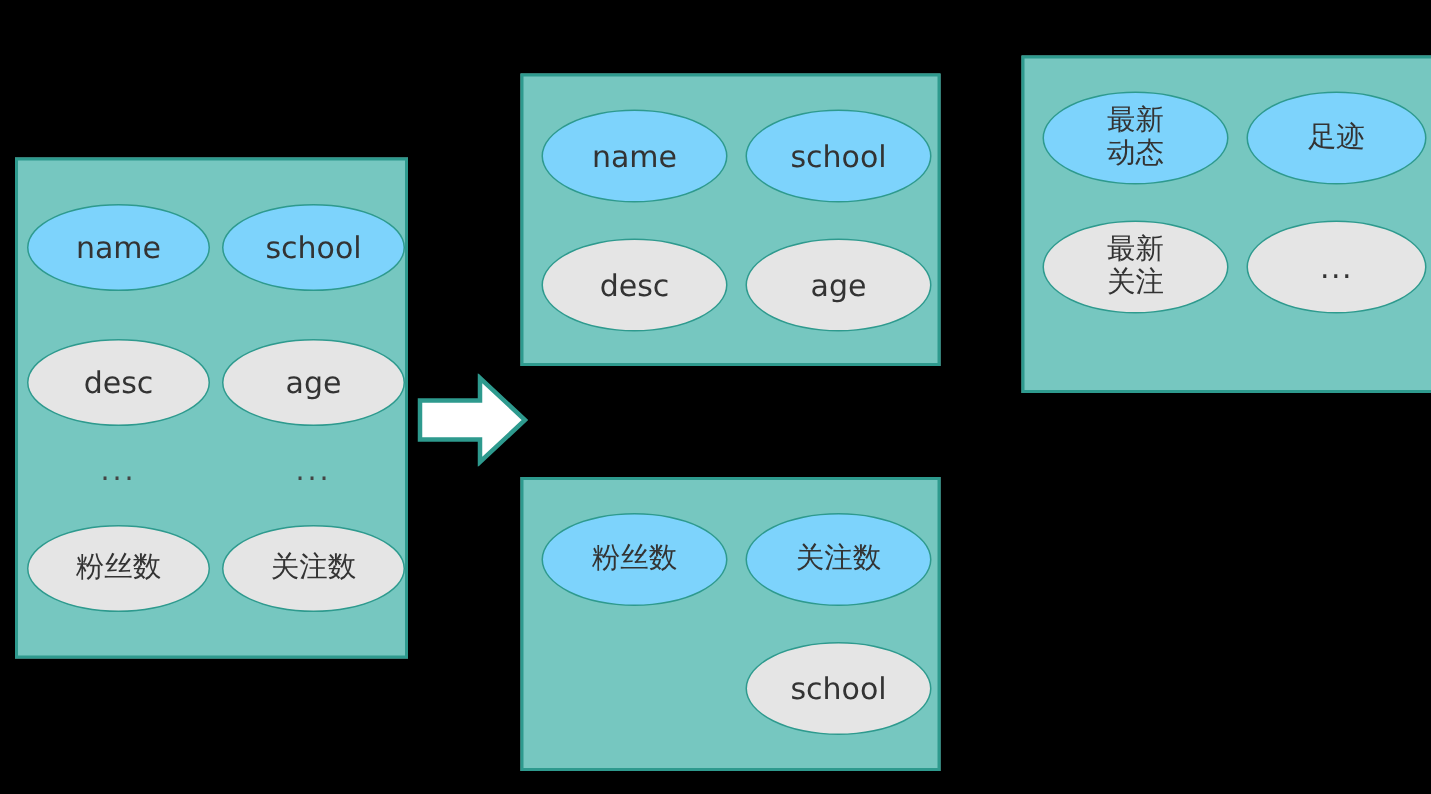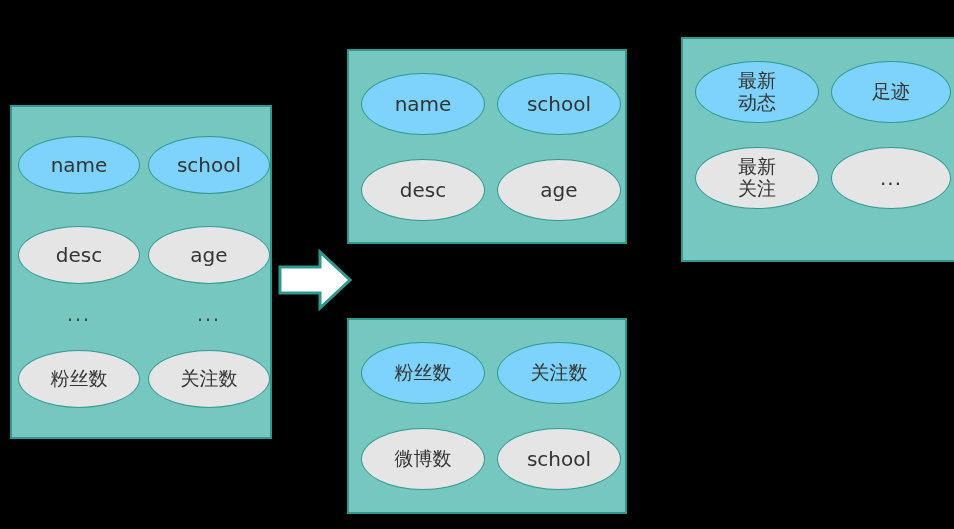--- a/index.html
+++ b/index.html
@@ -107,17 +107,16 @@
 
     <div class="node green label-cn-2" style="left:12px; top:108px; width:124px; height:62px;">最新
 关注</div>
     <div class="node green label-dots" style="left:148px; top:108px; width:120px; height:62px;">...</div>
   </div>
 
   <div class="box" id="box-stats">
     <div class="node cyan label-cn" style="left:12px; top:22px; width:124px; height:62px;">粉丝数</div>
     <div class="node cyan label-cn" style="left:148px; top:22px; width:124px; height:62px;">关注数</div>
 
-    <div class="node green label-cn" style="left:12px; top:108px; width:124px; height:62px;">微博数</div>
     <div class="node green label-en" style="left:148px; top:108px; width:124px; height:62px;">school</div>
   </div>
 
 </div>
 
 </body></html>

